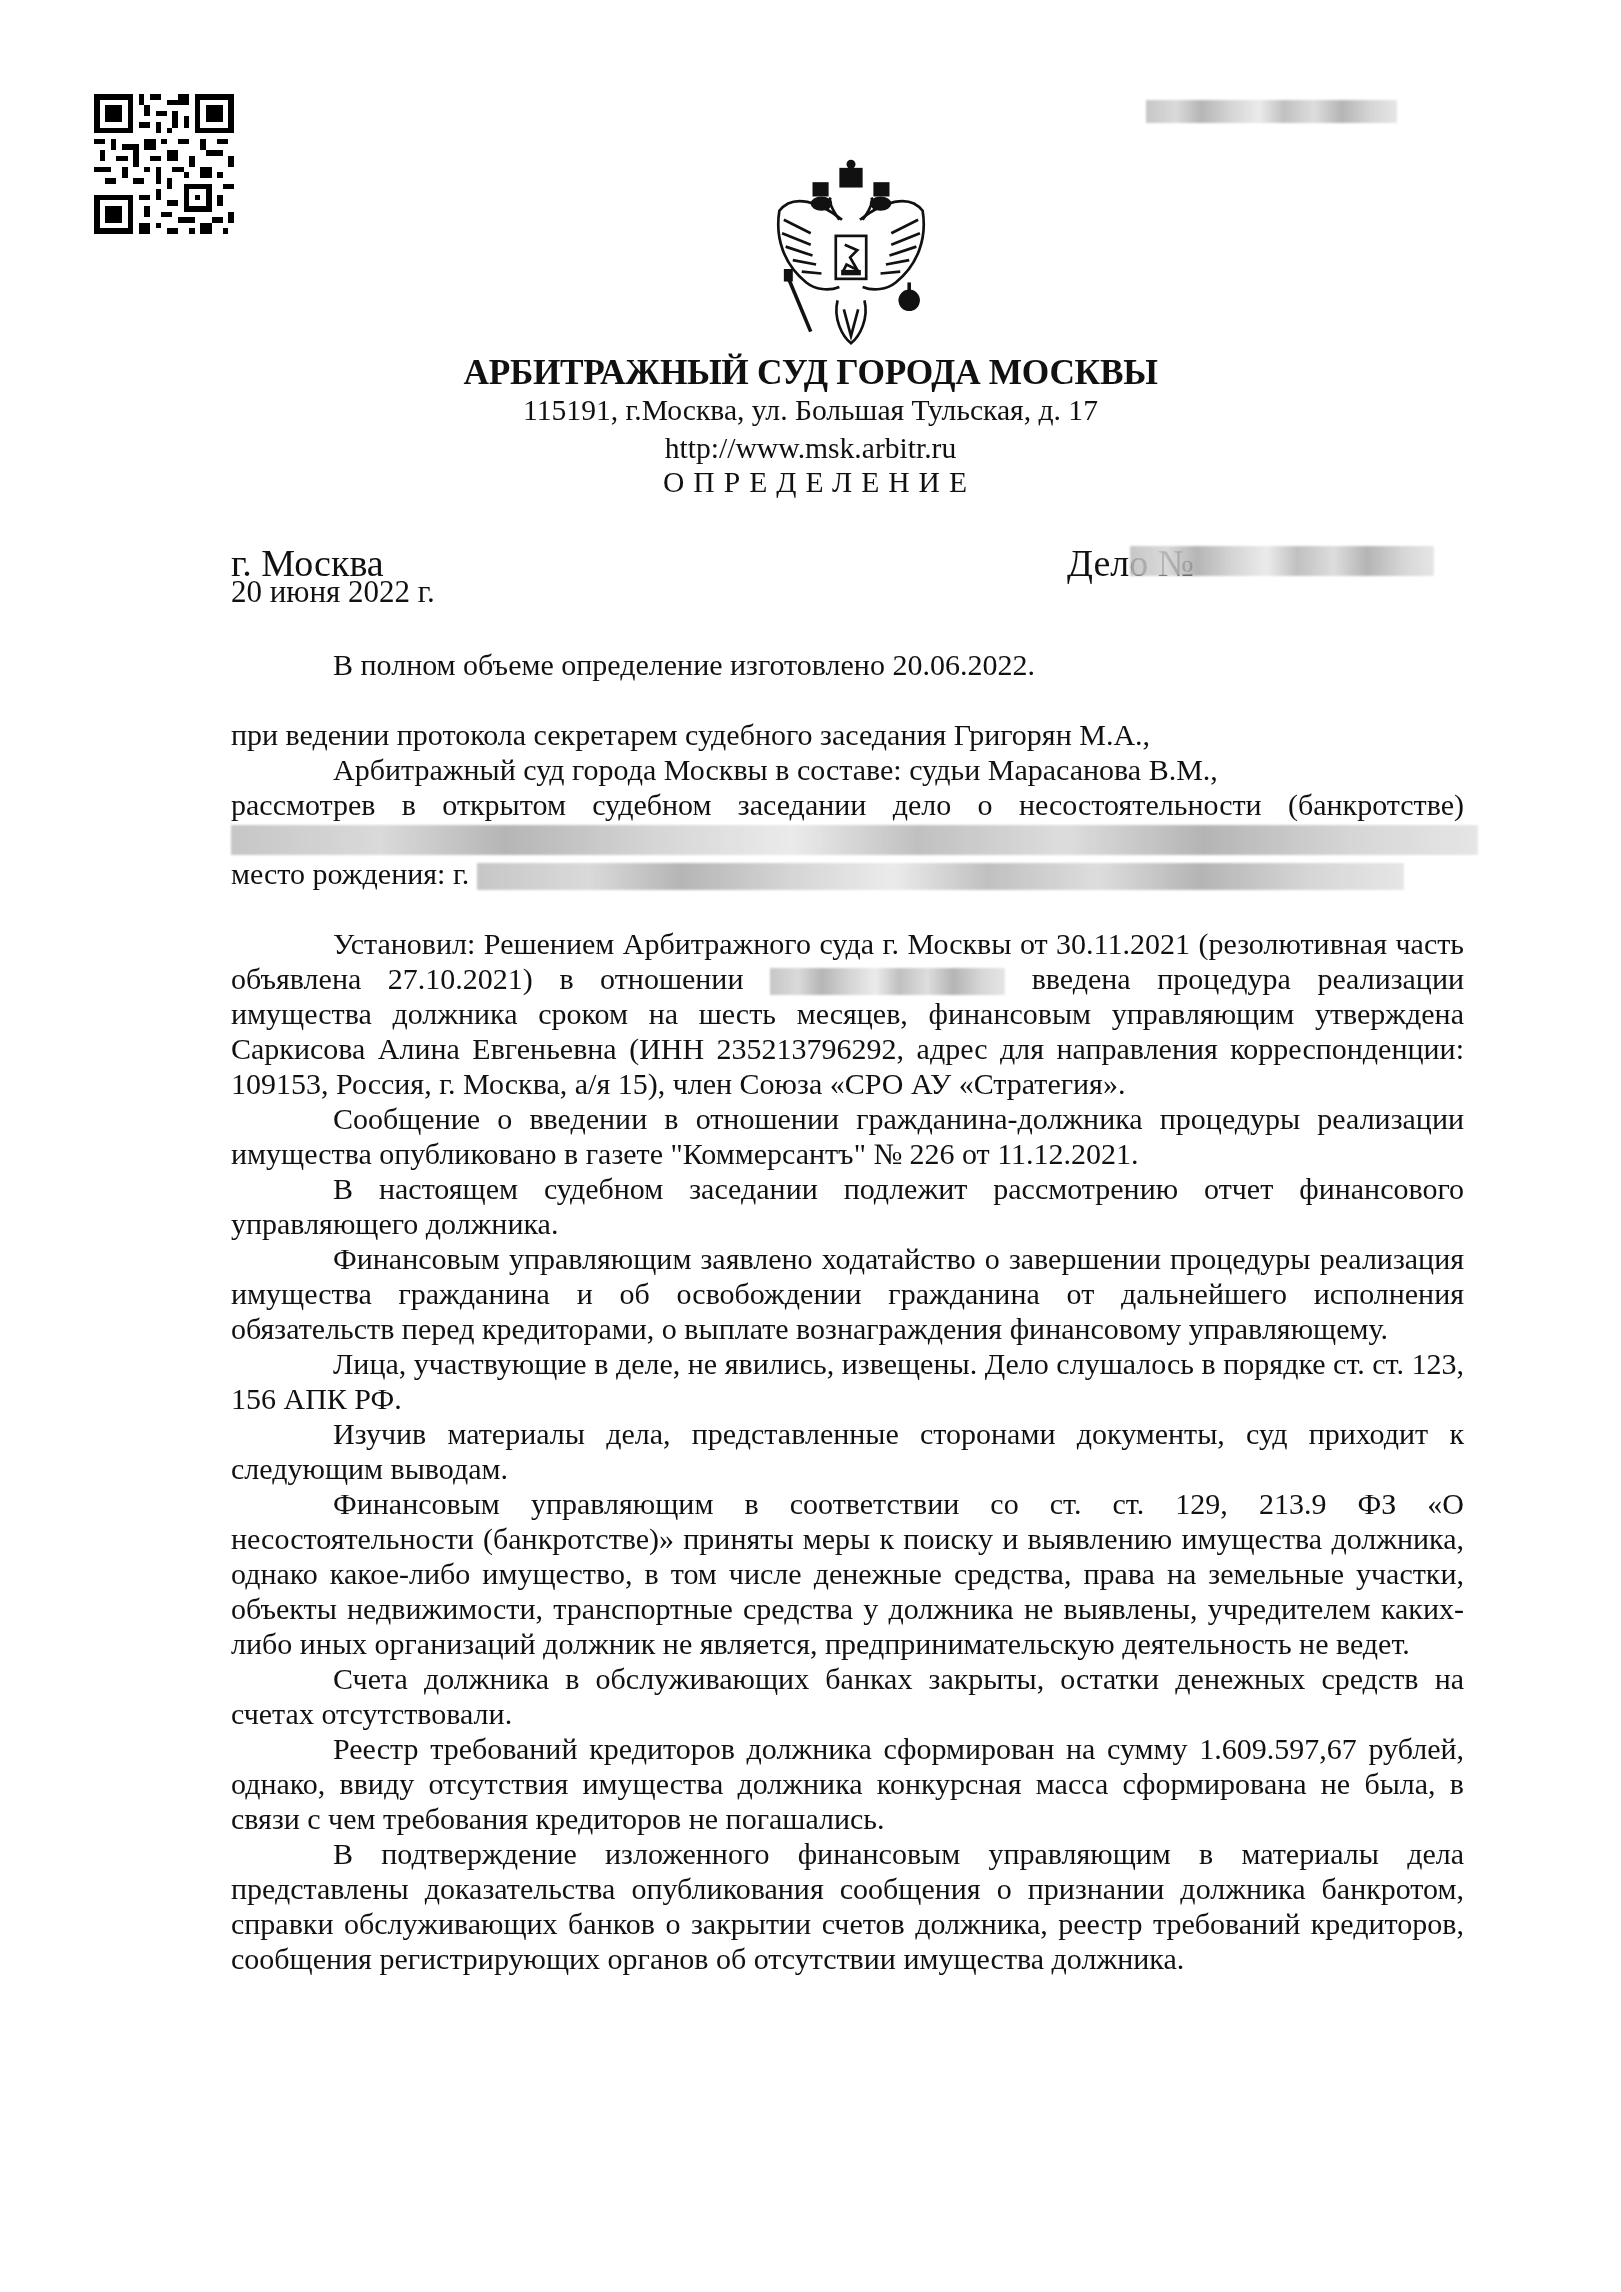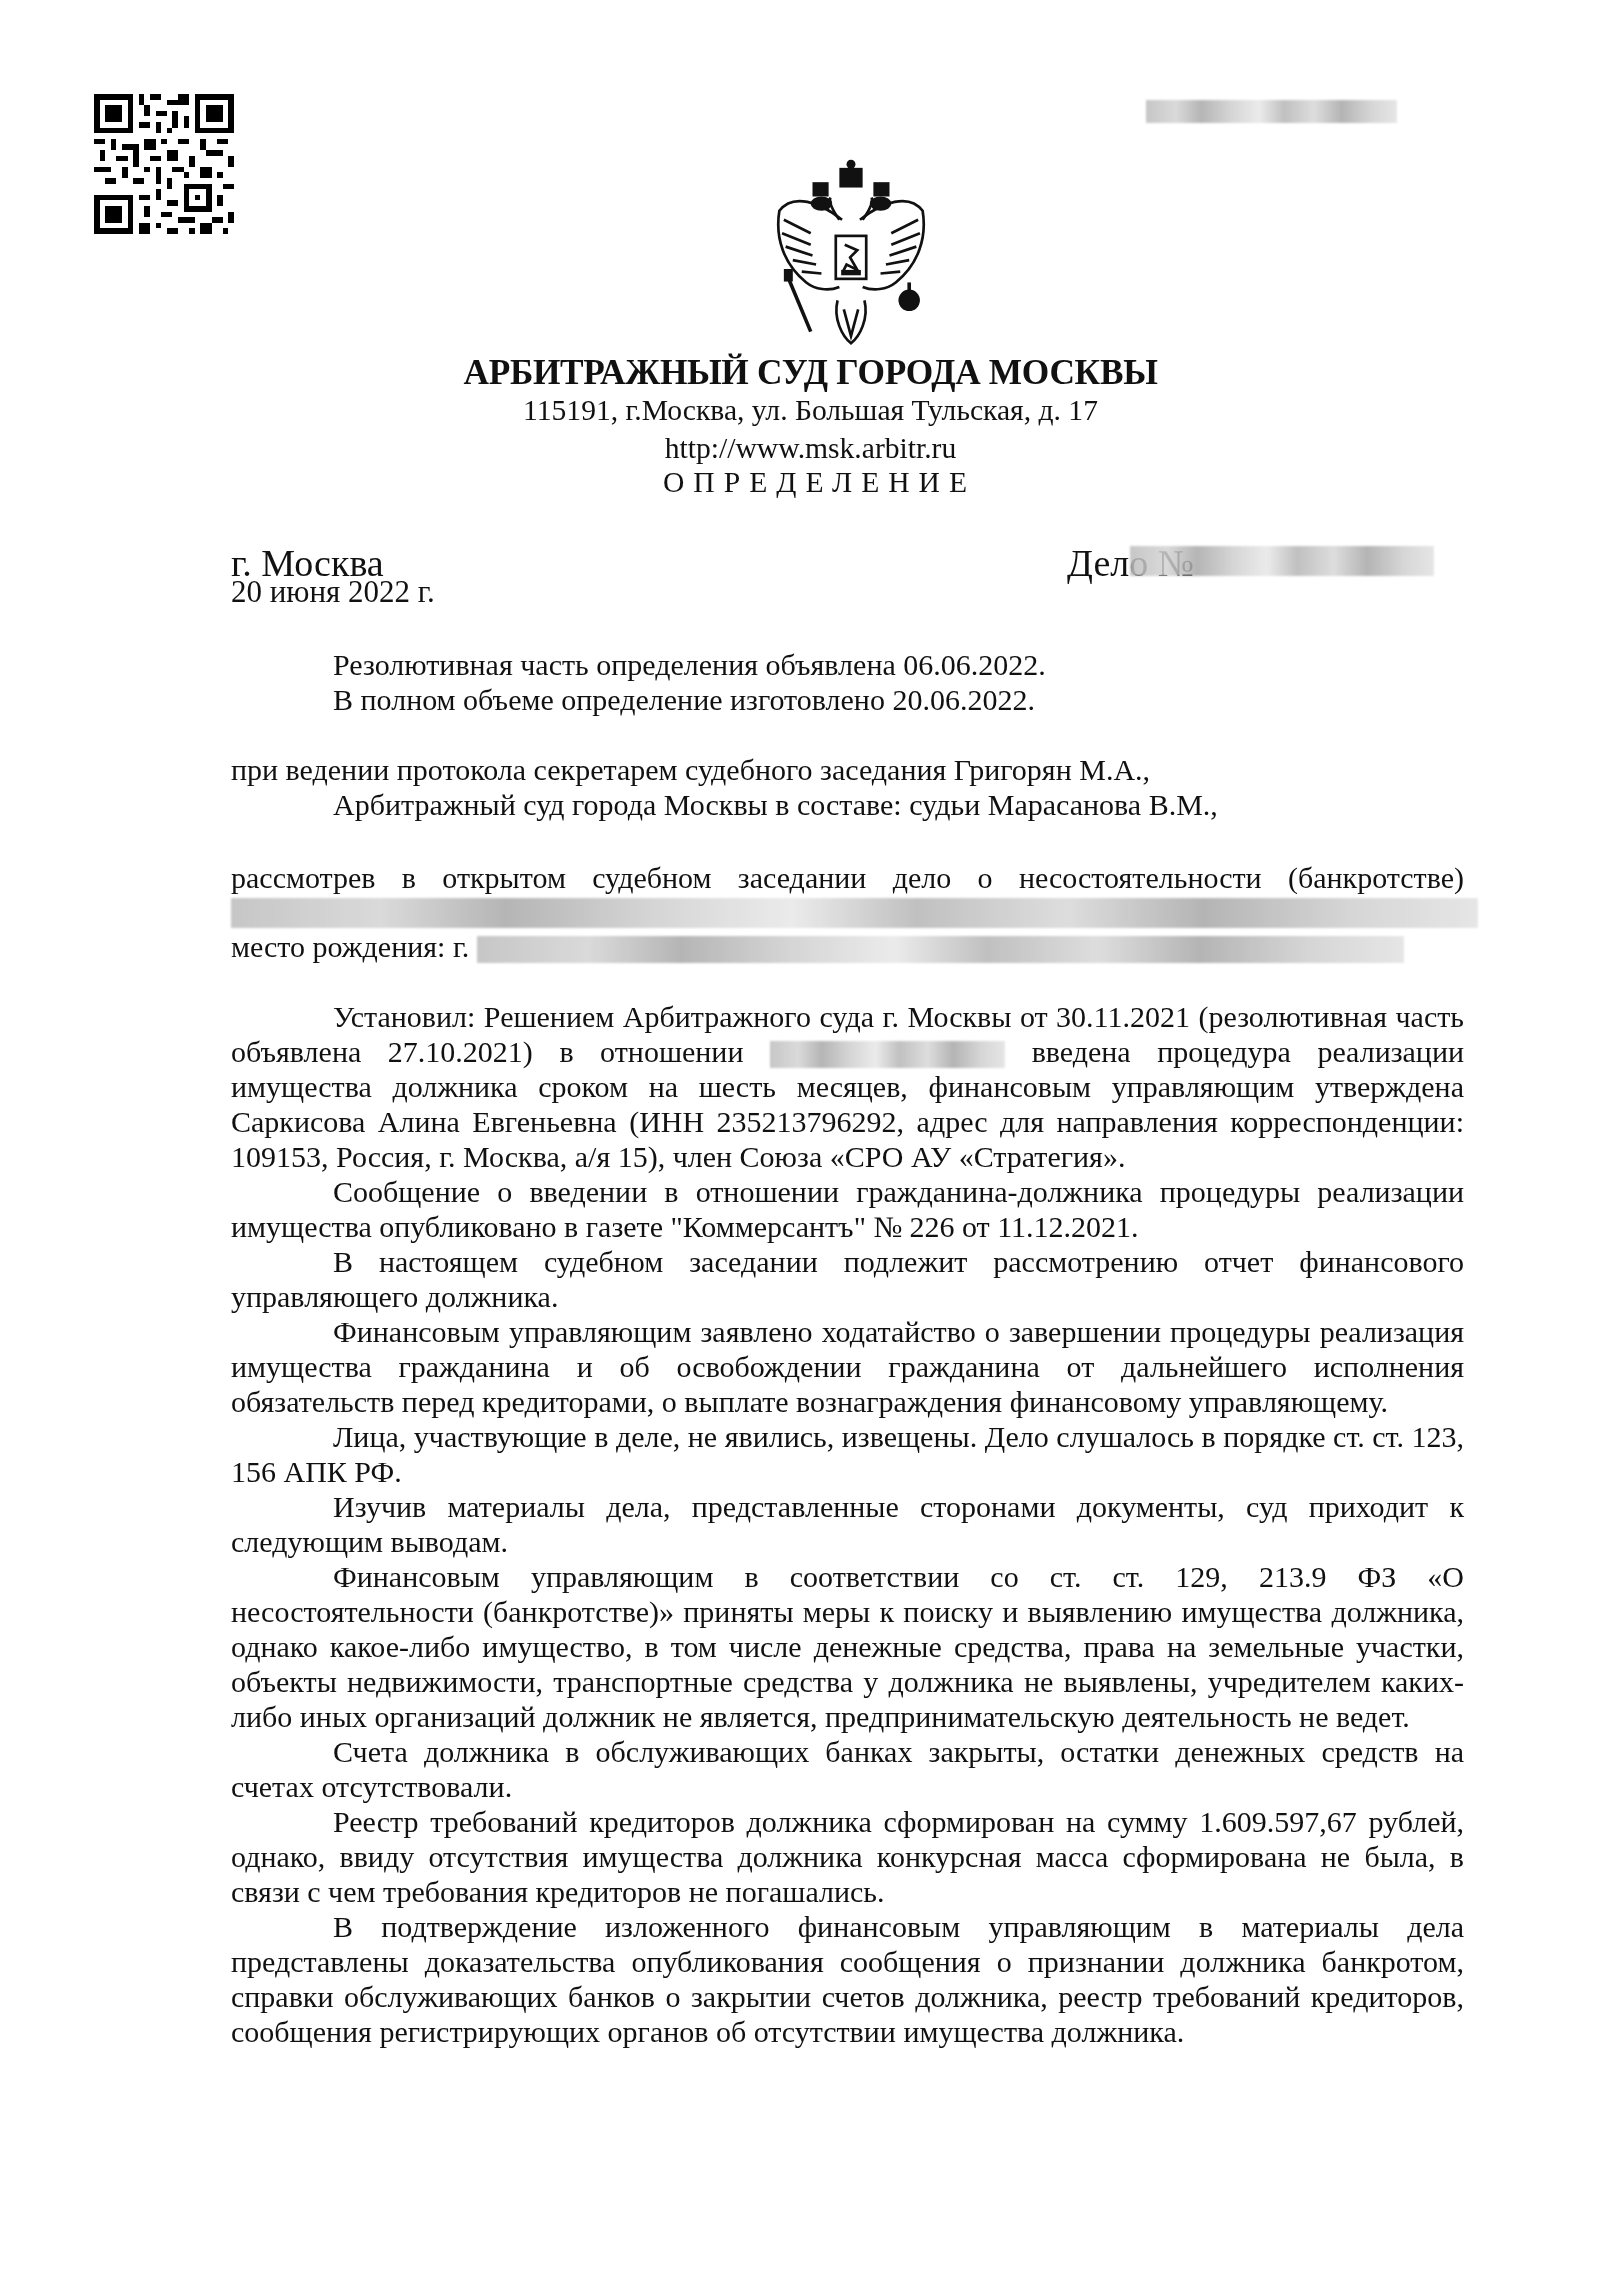--- a/index.html
+++ b/index.html
@@ -179,27 +179,26 @@
 <div class="abs center-line court-address">115191, г.Москва, ул. Большая Тульская, д. 17</div>
 <div class="abs center-line court-url">http://www.msk.arbitr.ru</div>
 <div class="abs center-line doc-type">ОПРЕДЕЛЕНИЕ</div>
 
 <div class="abs meta-city">г. Москва</div>
 <div class="abs meta-date">20 июня 2022 г.</div>
 <div class="abs meta-case">Дело №</div>
 <div class="abs blur-box case-blur"></div>
 
 <div class="abs body-block">
-  <p class="p left">Резолютивная часть определения объявлена 06.06.2022.</p>
   <p class="p left">В полном объеме определение изготовлено 20.06.2022.</p>
   <div class="gap"></div>
 
   <p class="p noindent left">при ведении протокола секретарем судебного заседания Григорян М.А.,</p>
   <p class="p left">Арбитражный суд города Москвы в составе: судьи Марасанова В.М.,</p>
-  <p class="p noindent" style="text-align-last: justify; margin-top: 38px;">рассмотрев в открытом судебном заседании дело о несостоятельности (банкротстве)</p>
+  <p class="p noindent" style="text-align-last: justify;">рассмотрев в открытом судебном заседании дело о несостоятельности (банкротстве)</p>
   <span class="blur-box debtor-line-blur"></span>
   <p class="p noindent left"><span>место рождения: г.</span> <span class="inline-blur blur-box birth-blur"></span></p>
   <div class="gap"></div>
 
   <p class="p"><span>Установил: Решением Арбитражного суда г. Москвы от 30.11.2021 (резолютивная часть объявлена 27.10.2021) в отношении</span> <span class="inline-blur blur-box name-blur"></span> <span>введена процедура реализации имущества должника сроком на шесть месяцев, финансовым управляющим утверждена Саркисова Алина Евгеньевна (ИНН 235213796292, адрес для направления корреспонденции: 109153, Россия, г. Москва, а/я 15), член Союза «СРО АУ «Стратегия».</span></p>
   <p class="p">Сообщение о введении в отношении гражданина-должника процедуры реализации имущества опубликовано в газете "Коммерсантъ" № 226 от 11.12.2021.</p>
   <p class="p">В настоящем судебном заседании подлежит рассмотрению отчет финансового управляющего должника.</p>
   <p class="p">Финансовым управляющим заявлено ходатайство о завершении процедуры реализация имущества гражданина и об освобождении гражданина от дальнейшего исполнения обязательств перед кредиторами, о выплате вознаграждения финансовому управляющему.</p>
   <p class="p">Лица, участвующие в деле, не явились, извещены. Дело слушалось в порядке ст. ст. 123, 156 АПК РФ.</p>
   <p class="p">Изучив материалы дела, представленные сторонами документы, суд приходит к следующим выводам.</p>

